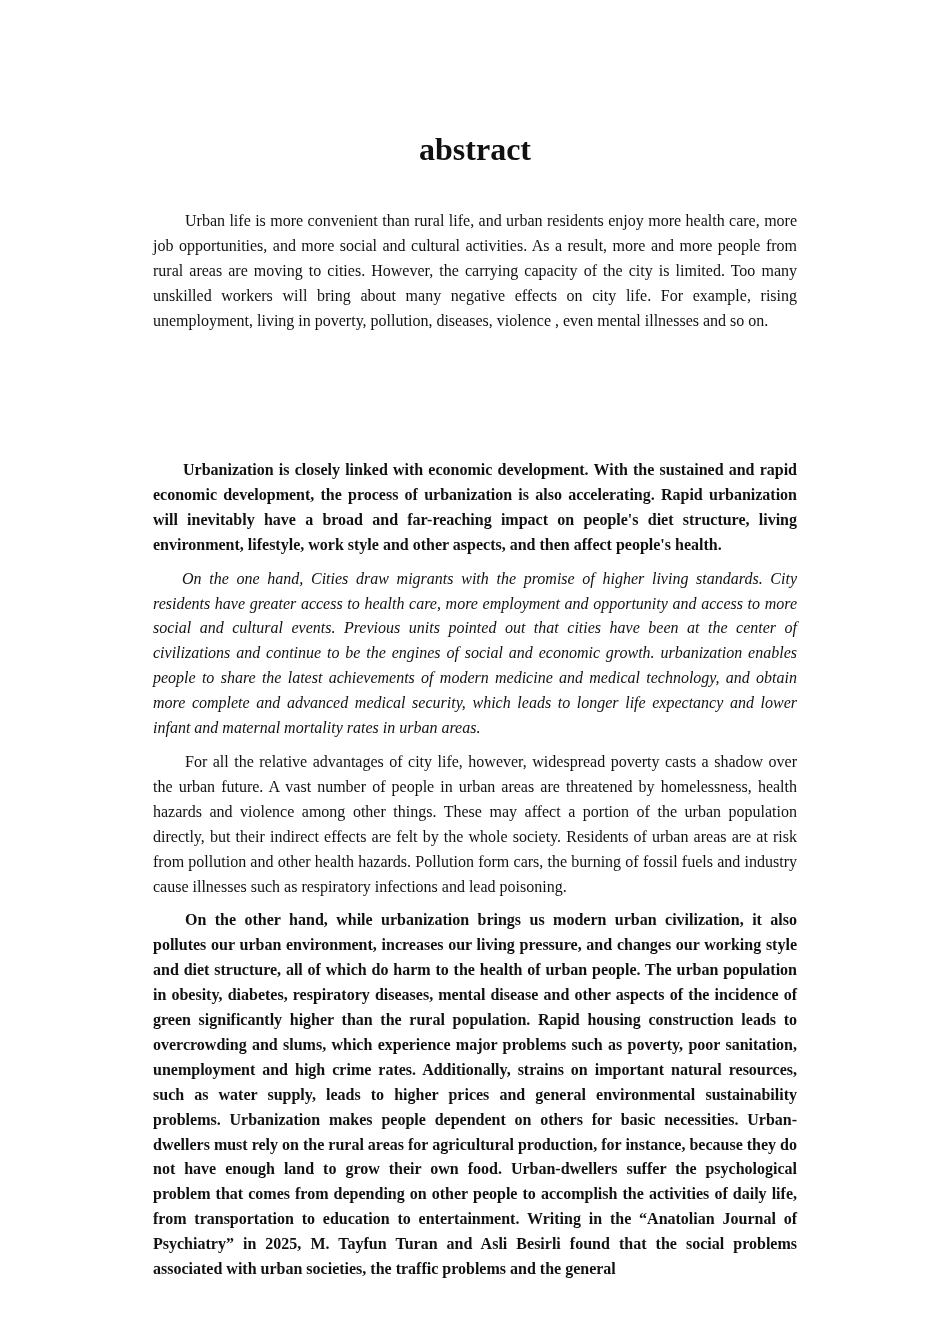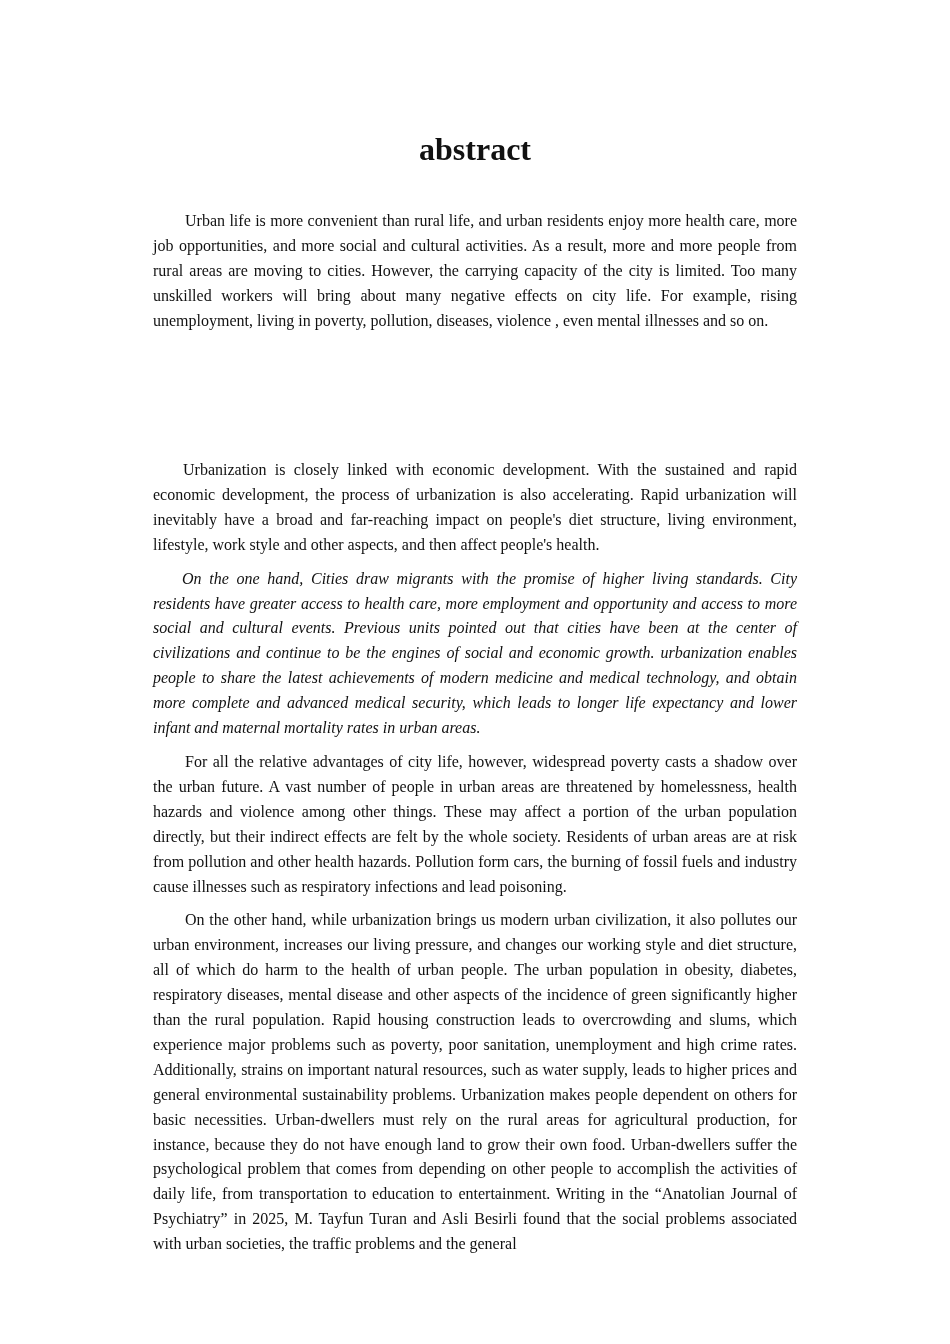--- a/index.html
+++ b/index.html
@@ -52,24 +52,24 @@
     position: absolute;
     left: 144px;
     top: 374px;
     font-size: 16px;
     line-height: 24px;
     margin: 0;
     white-space: pre;
   }
   .keywords .kw-label { font-weight: bold; }
   .main-body { top: 449px; }
-  .main-body p.p1 { text-indent: 30px; }
+  .main-body p.p1 { text-indent: 30px; font-weight: bold; }
   .main-body p.p2 { text-indent: 29px; font-style: italic; }
   .main-body p.p3 { text-indent: 32px; }
-  .main-body p.p4 { text-indent: 32px; }
+  .main-body p.p4 { text-indent: 32px; font-weight: bold; }
 </style>
 </head>
 <body>
 
 <div class="page">
 
   <h1 class="title">abstract</h1>
 
   <div class="block abstract-body">
     <p>Urban life is more convenient than rural life, and urban residents enjoy more health care, more job opportunities, and more social and cultural activities. As a result, more and more people from rural areas are moving to cities. However, the carrying capacity of the city is limited. Too many  unskilled workers will bring about many negative effects on city life. For example, rising unemployment, living in poverty, pollution, diseases, violence , even mental illnesses and so on.</p>

